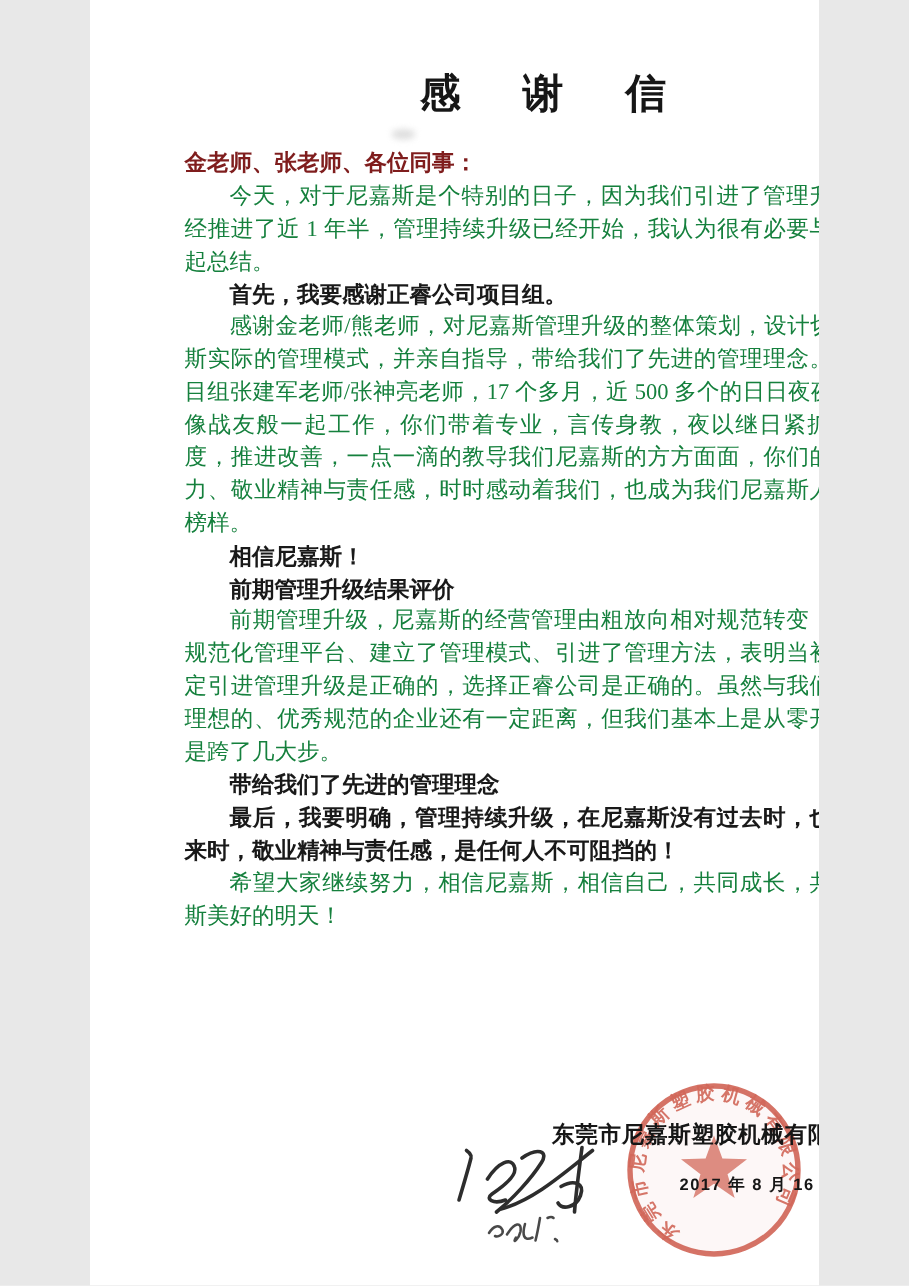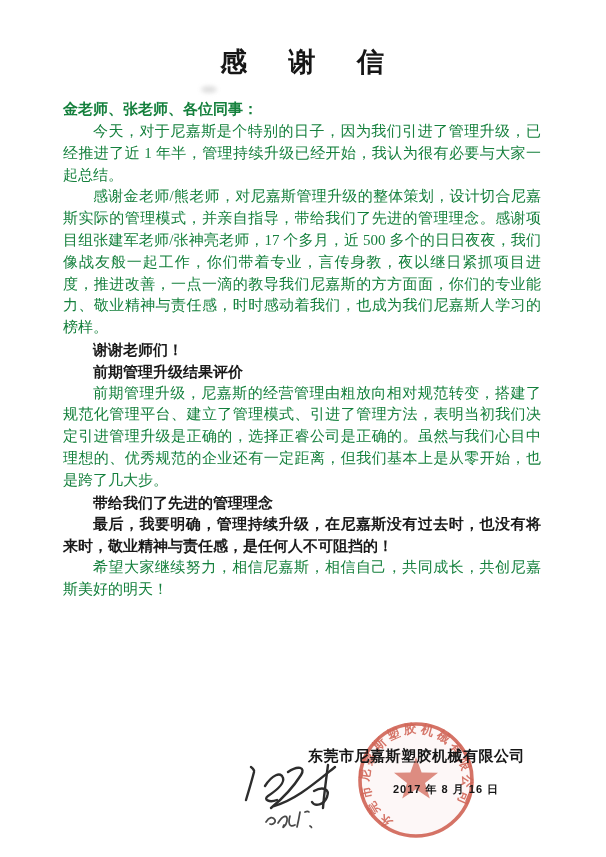--- a/index.html
+++ b/index.html
@@ -1,18 +1,18 @@
 <!DOCTYPE html>
 <html><head>
 <meta charset="utf-8">
 <style>
   html,body{margin:0;padding:0;background:#e8e8e8;}
   .page{
     position:relative;
-    width:606px;height:857px;
+    width:486px;height:857px;
     margin:0 auto;
     background:#ffffff;
     overflow:hidden;
     font-family:"Liberation Serif", serif;
     color:#1e1e1e;
   }
   .content{
     position:absolute;
     left:63px; top:44px;
     width:478px;
@@ -27,21 +27,21 @@
     color:#161616;
     margin:0 0 17px 0;
     white-space:nowrap;
   }
   .salutation,.greeting{
     font-family:"Liberation Sans", sans-serif;
     font-weight:bold;
     font-size:15px;
     line-height:24px;
     margin:0;
-    color:#15803d;
+    color:#7f1d1d;
   }
   .para{
     font-size:15px;
     line-height:21.8px;
     text-align:justify;
     text-indent:2em;
     margin:0;
     color:#15803d;
   }
   .para.b{
@@ -97,22 +97,23 @@
 
 <div class="page">
 
   <div class="smudge"></div>
 
   <div class="content">
     <div class="title">感 谢 信</div>
     <p class="salutation">金老师、张老师、各位同事：</p>
 
     <p class="para">今天，对于尼嘉斯是个特别的日子，因为我们引进了管理升级，已经推进了近 1 年半，管理持续升级已经开始，我认为很有必要与大家一起总结。</p>
+    <p class="para b">首先，我要感谢正睿公司项目组。</p>
     <p class="para">感谢金老师/熊老师，对尼嘉斯管理升级的整体策划，设计切合尼嘉斯实际的管理模式，并亲自指导，带给我们了先进的管理理念。感谢项目组张建军老师/张神亮老师，17 个多月，近 500 多个的日日夜夜，我们像战友般一起工作，你们带着专业，言传身教，夜以继日紧抓项目进度，推进改善，一点一滴的教导我们尼嘉斯的方方面面，你们的专业能力、敬业精神与责任感，时时感动着我们，也成为我们尼嘉斯人学习的榜样。</p>
-    <p class="para b">谢谢老师们！</p>
+    <p class="para b">相信尼嘉斯！</p>
     <p class="para b">前期管理升级结果评价</p>
     <p class="para">前期管理升级，尼嘉斯的经营管理由粗放向相对规范转变，搭建了规范化管理平台、建立了管理模式、引进了管理方法，表明当初我们决定引进管理升级是正确的，选择正睿公司是正确的。虽然与我们心目中理想的、优秀规范的企业还有一定距离，但我们基本上是从零开始，也是跨了几大步。</p>
     <p class="para b">带给我们了先进的管理理念</p>
     <p class="para b">最后，我要明确，管理持续升级，在尼嘉斯没有过去时，也没有将来时，敬业精神与责任感，是任何人不可阻挡的！</p>
     <p class="para">希望大家继续努力，相信尼嘉斯，相信自己，共同成长，共创尼嘉斯美好的明天！</p>
 
   </div>
 
   <svg class="stamp" viewBox="0 0 122 122">
     <defs>

